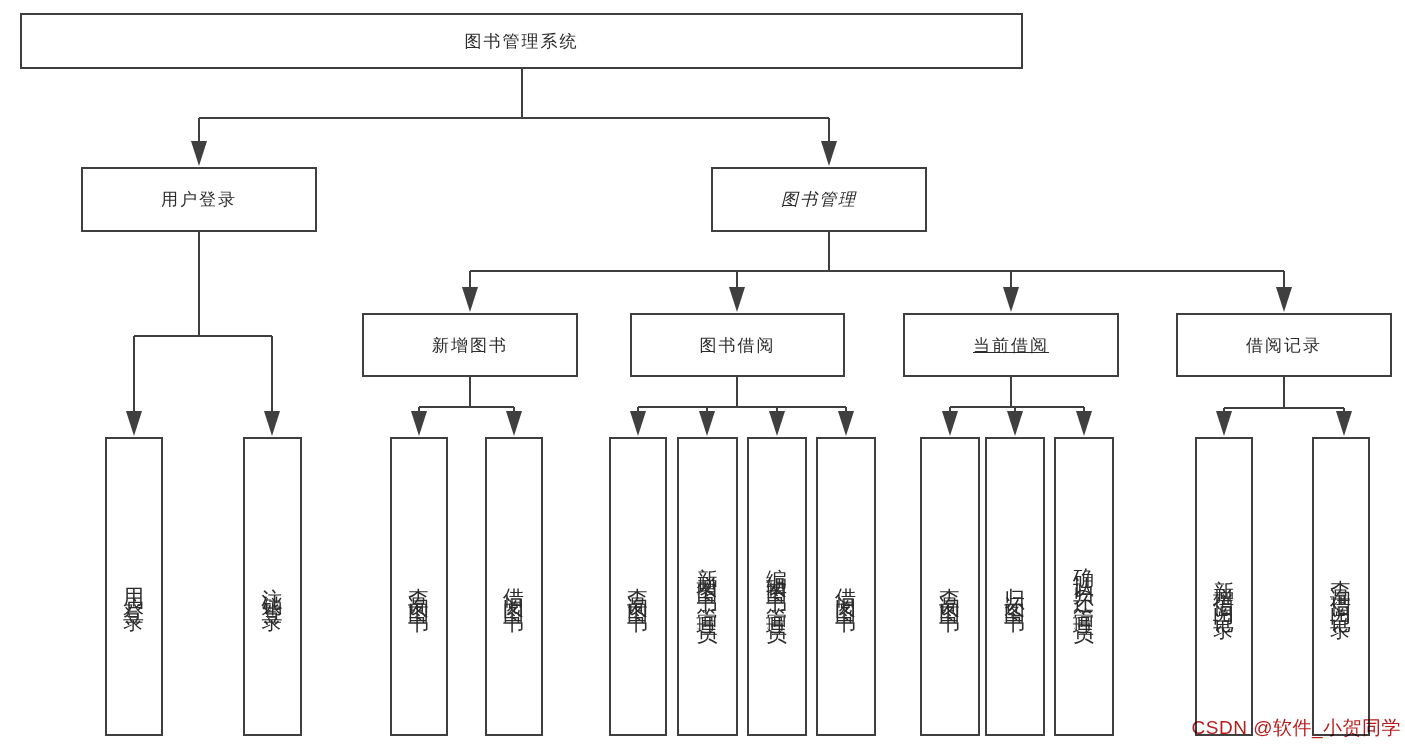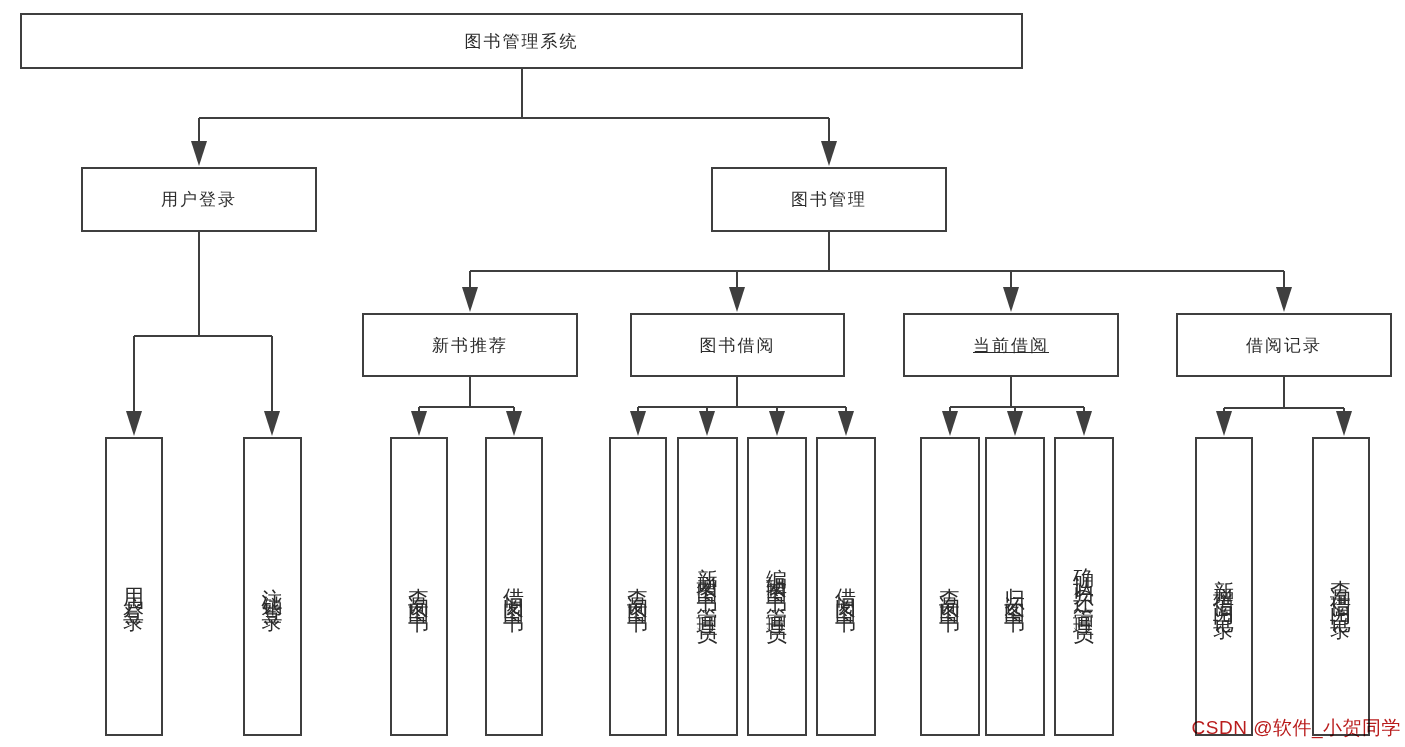--- a/index.html
+++ b/index.html
@@ -29,21 +29,21 @@
     text-align: center;
   }
   .hlabel {
     font-size: 17px;
     letter-spacing: 2px;
     line-height: 1;
     white-space: nowrap;
   }
   .root  { left: 20px;  top: 13px;  width: 1003px; height: 56px; }
   .l2a   { left: 81px;  top: 167px; width: 236px;  height: 65px; }
-  .l2b   { left: 711px; top: 167px; width: 236px;  height: 65px; }
+  .l2b   { left: 711px; top: 167px; width: 216px;  height: 65px; font-style: italic; }
   .l3    { top: 313px; height: 64px; }
   .l3a   { left: 362px;  width: 216px; }
   .l3b   { left: 630px;  width: 215px; }
   .l3c   { left: 903px;  width: 216px; text-decoration: underline; }
   .l3d   { left: 1176px; width: 216px; }
   .leaf  { top: 437px; height: 299px; }
   .vlabel {
     writing-mode: vertical-rl;
     text-orientation: mixed;
     font-size: 21px;
@@ -153,21 +153,21 @@
   </div>
 
   <div class="box l2a">
     <span class="hlabel">用户登录</span>
   </div>
   <div class="box l2b">
     <span class="hlabel">图书管理</span>
   </div>
 
   <div class="box l3 l3a">
-    <span class="hlabel">新书推荐</span>
+    <span class="hlabel">新增图书</span>
   </div>
   <div class="box l3 l3b">
     <span class="hlabel">图书借阅</span>
   </div>
   <div class="box l3 l3c">
     <span class="hlabel">当前借阅</span>
   </div>
   <div class="box l3 l3d">
     <span class="hlabel">借阅记录</span>
   </div>

